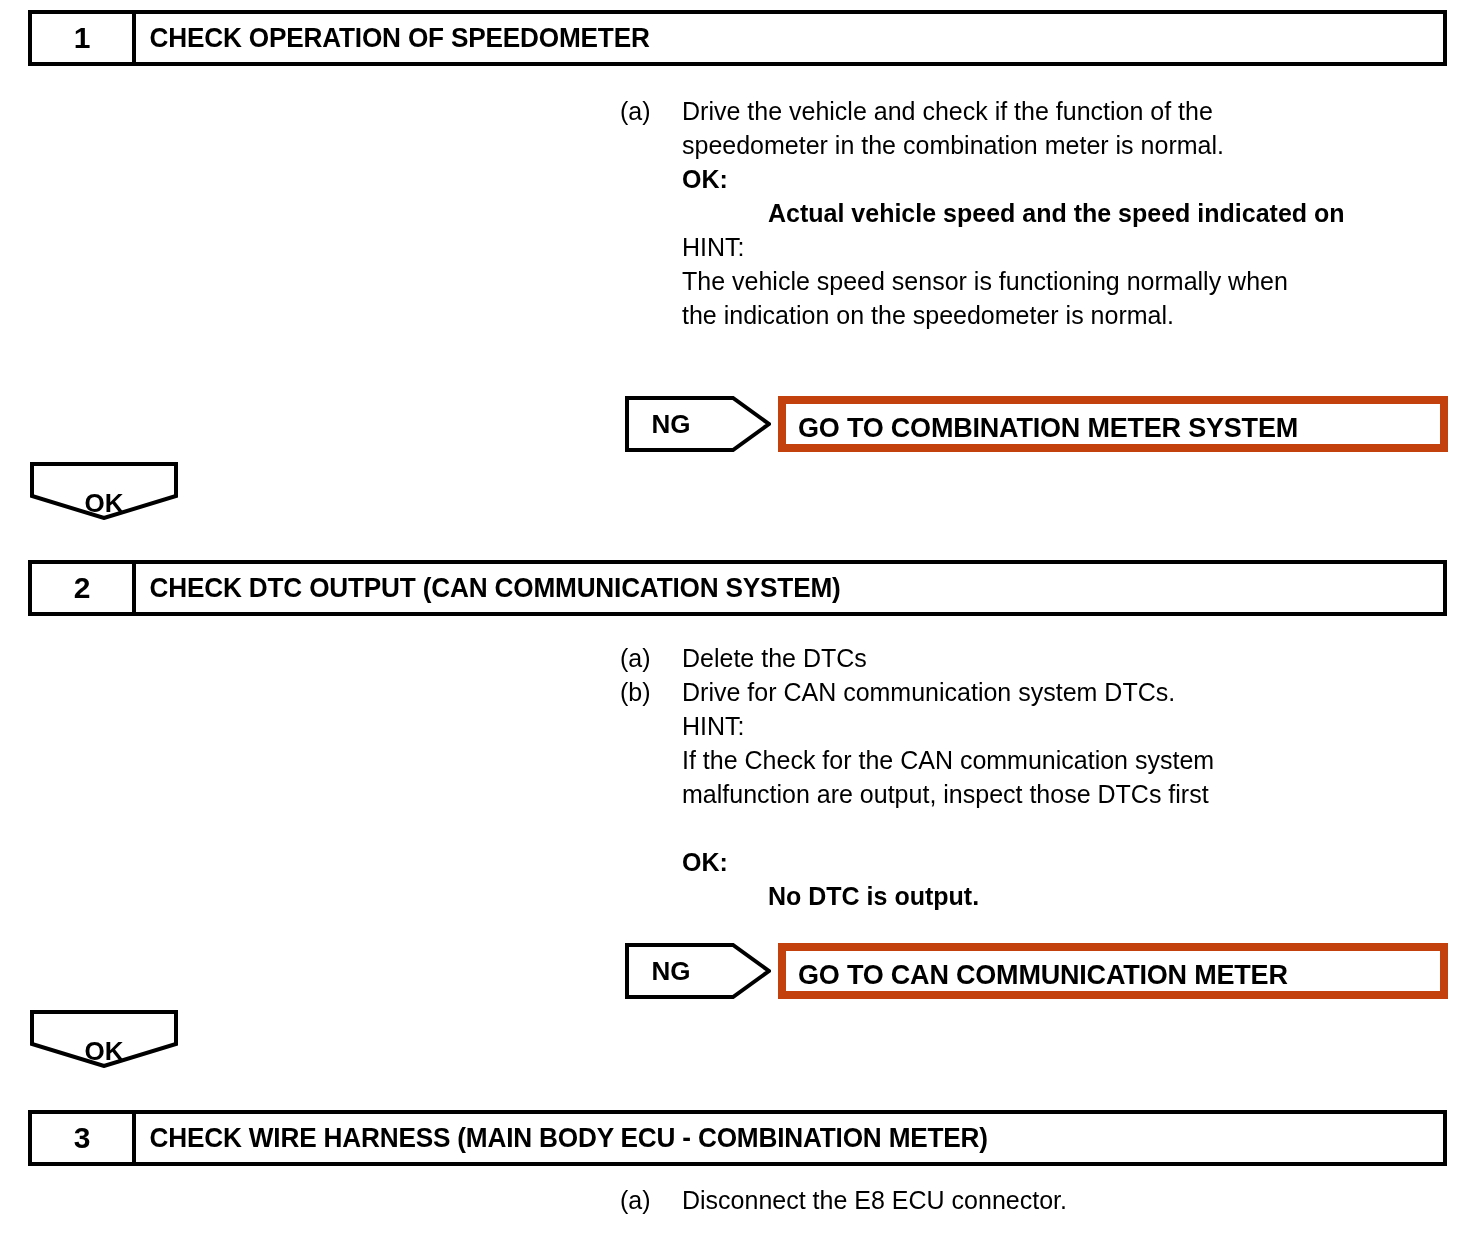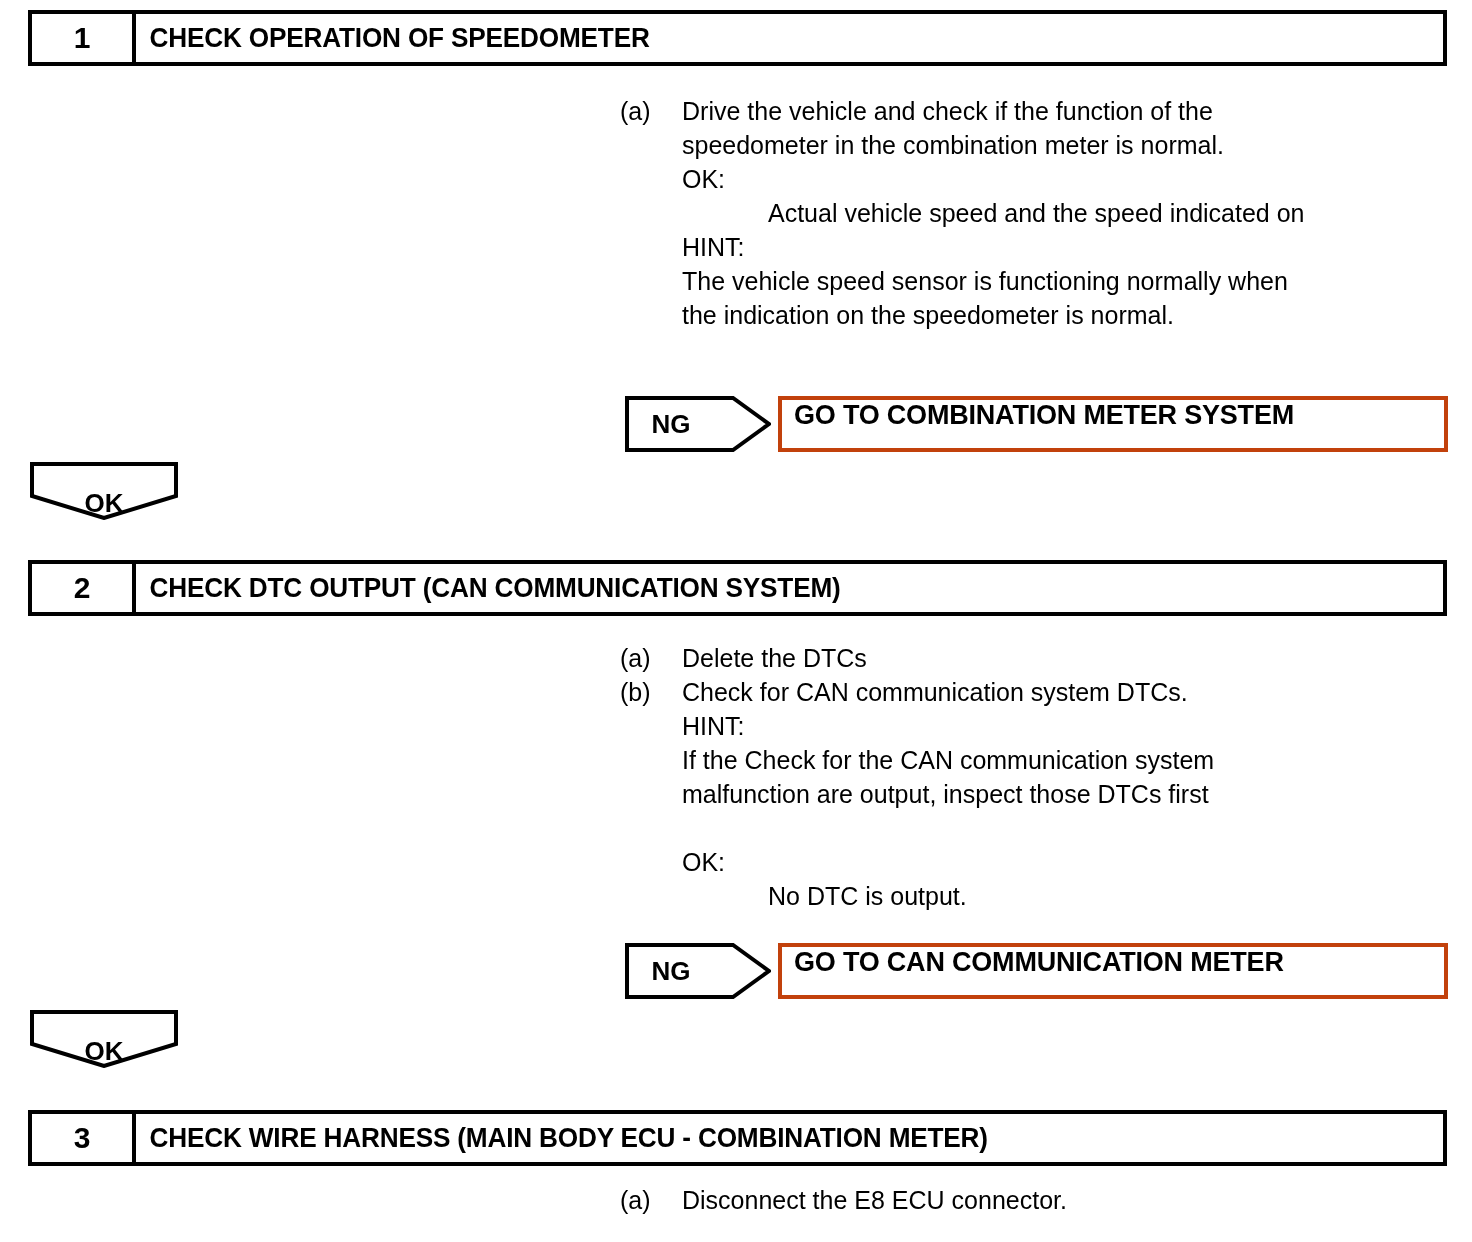--- a/index.html
+++ b/index.html
@@ -68,21 +68,21 @@
     align-items: flex-start;
   }
   .instr-marker {
     width: 62px;
     flex: 0 0 62px;
   }
   .instr-text {
     flex: 1 1 auto;
   }
   .instr-text.bold {
-    font-weight: normal;
+    font-weight: bold;
   }
   .indent-2 {
     padding-left: 86px;
   }
   .spacer-line {
     height: 34px;
   }
 
   
   .ng-row {
@@ -107,25 +107,25 @@
     top: 0;
     width: 92px;
     height: 56px;
     display: flex;
     align-items: center;
     justify-content: center;
     font-size: 26px;
     font-weight: bold;
   }
   .result-box {
-    border: 4px solid #c2410c;
+    border: 8px solid #c2410c;
     box-sizing: border-box;
     background: #fff;
     display: flex;
-    align-items: flex-start;
+    align-items: flex-end;
     padding-left: 12px;
     font-size: 27px;
     font-weight: bold;
     letter-spacing: -0.2px;
     white-space: nowrap;
   }
 
   
   .ok-badge {
     position: absolute;
@@ -216,21 +216,21 @@
     <div class="step-title">CHECK DTC OUTPUT (CAN COMMUNICATION SYSTEM)</div>
   </div>
 
   <div class="instr-block" style="left:620px; top:641px; width:830px;">
     <div class="instr-row">
       <span class="instr-marker">(a)</span>
       <span class="instr-text">Delete the DTCs</span>
     </div>
     <div class="instr-row">
       <span class="instr-marker">(b)</span>
-      <span class="instr-text">Check for CAN communication system DTCs.</span>
+      <span class="instr-text">Drive for CAN communication system DTCs.</span>
     </div>
     <div class="instr-row">
       <span class="instr-marker"></span>
       <span class="instr-text">HINT:</span>
     </div>
     <div class="instr-row">
       <span class="instr-marker"></span>
       <span class="instr-text">If the Check for the CAN communication system</span>
     </div>
     <div class="instr-row">

